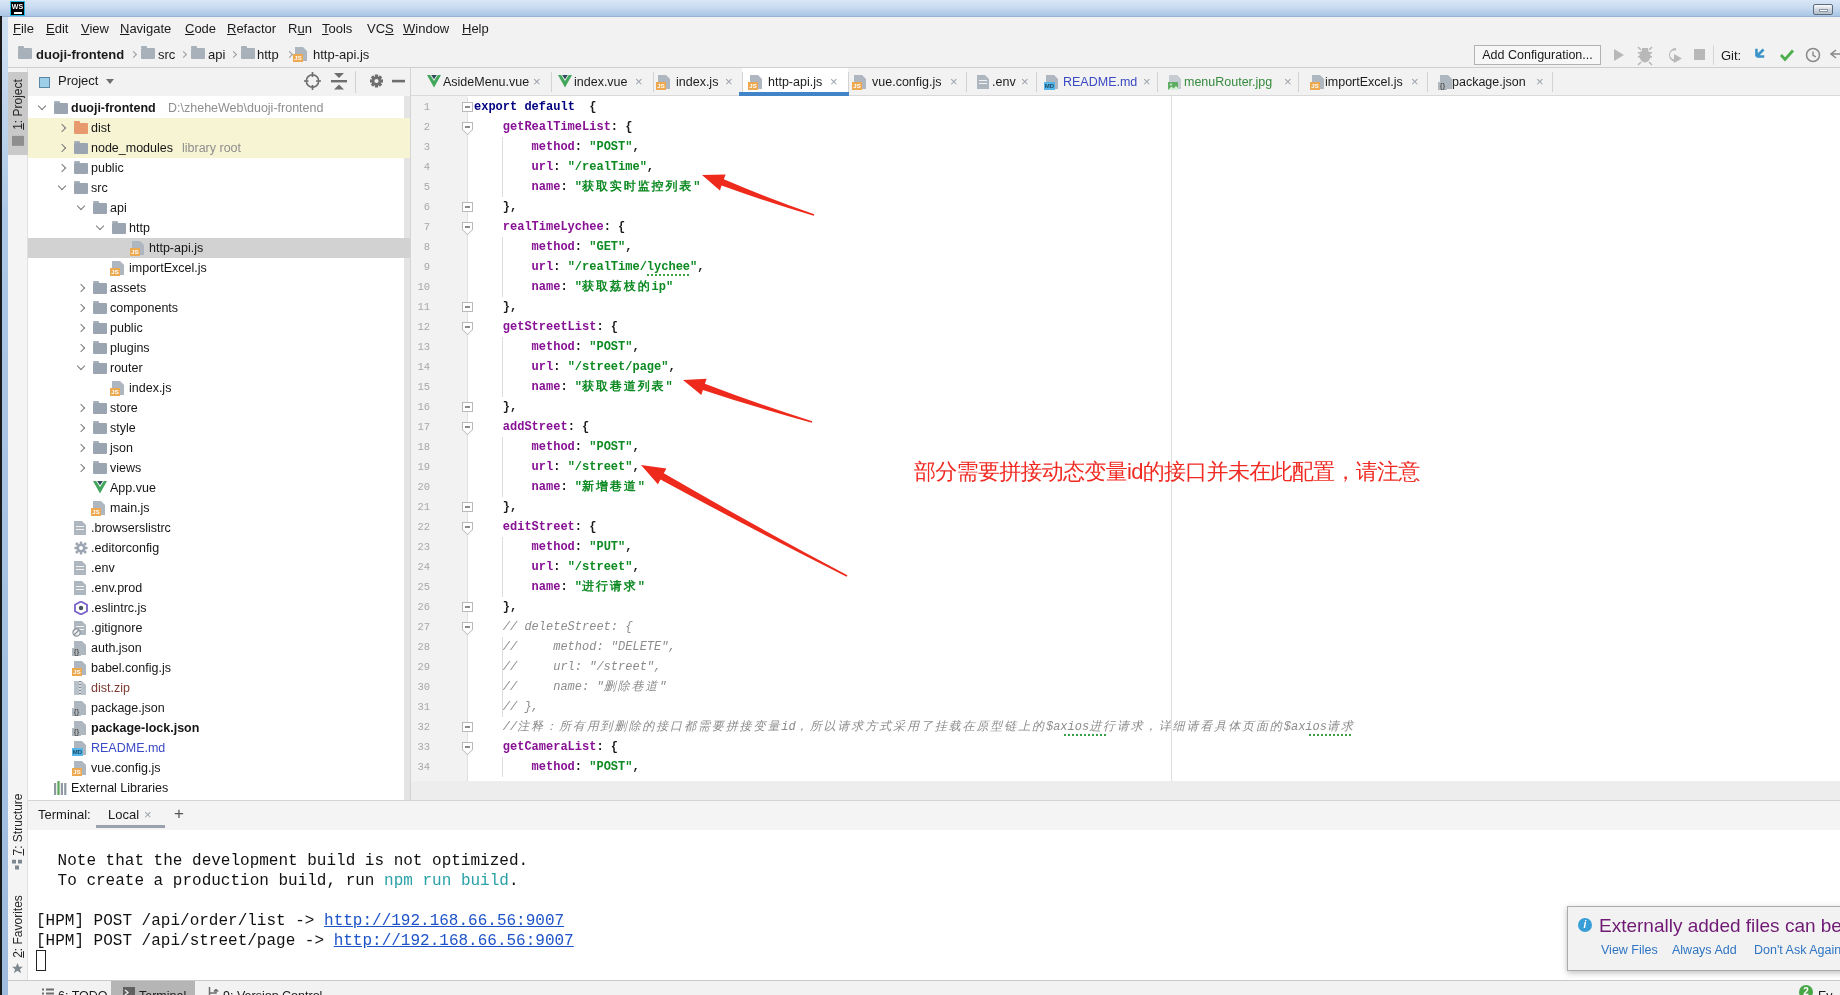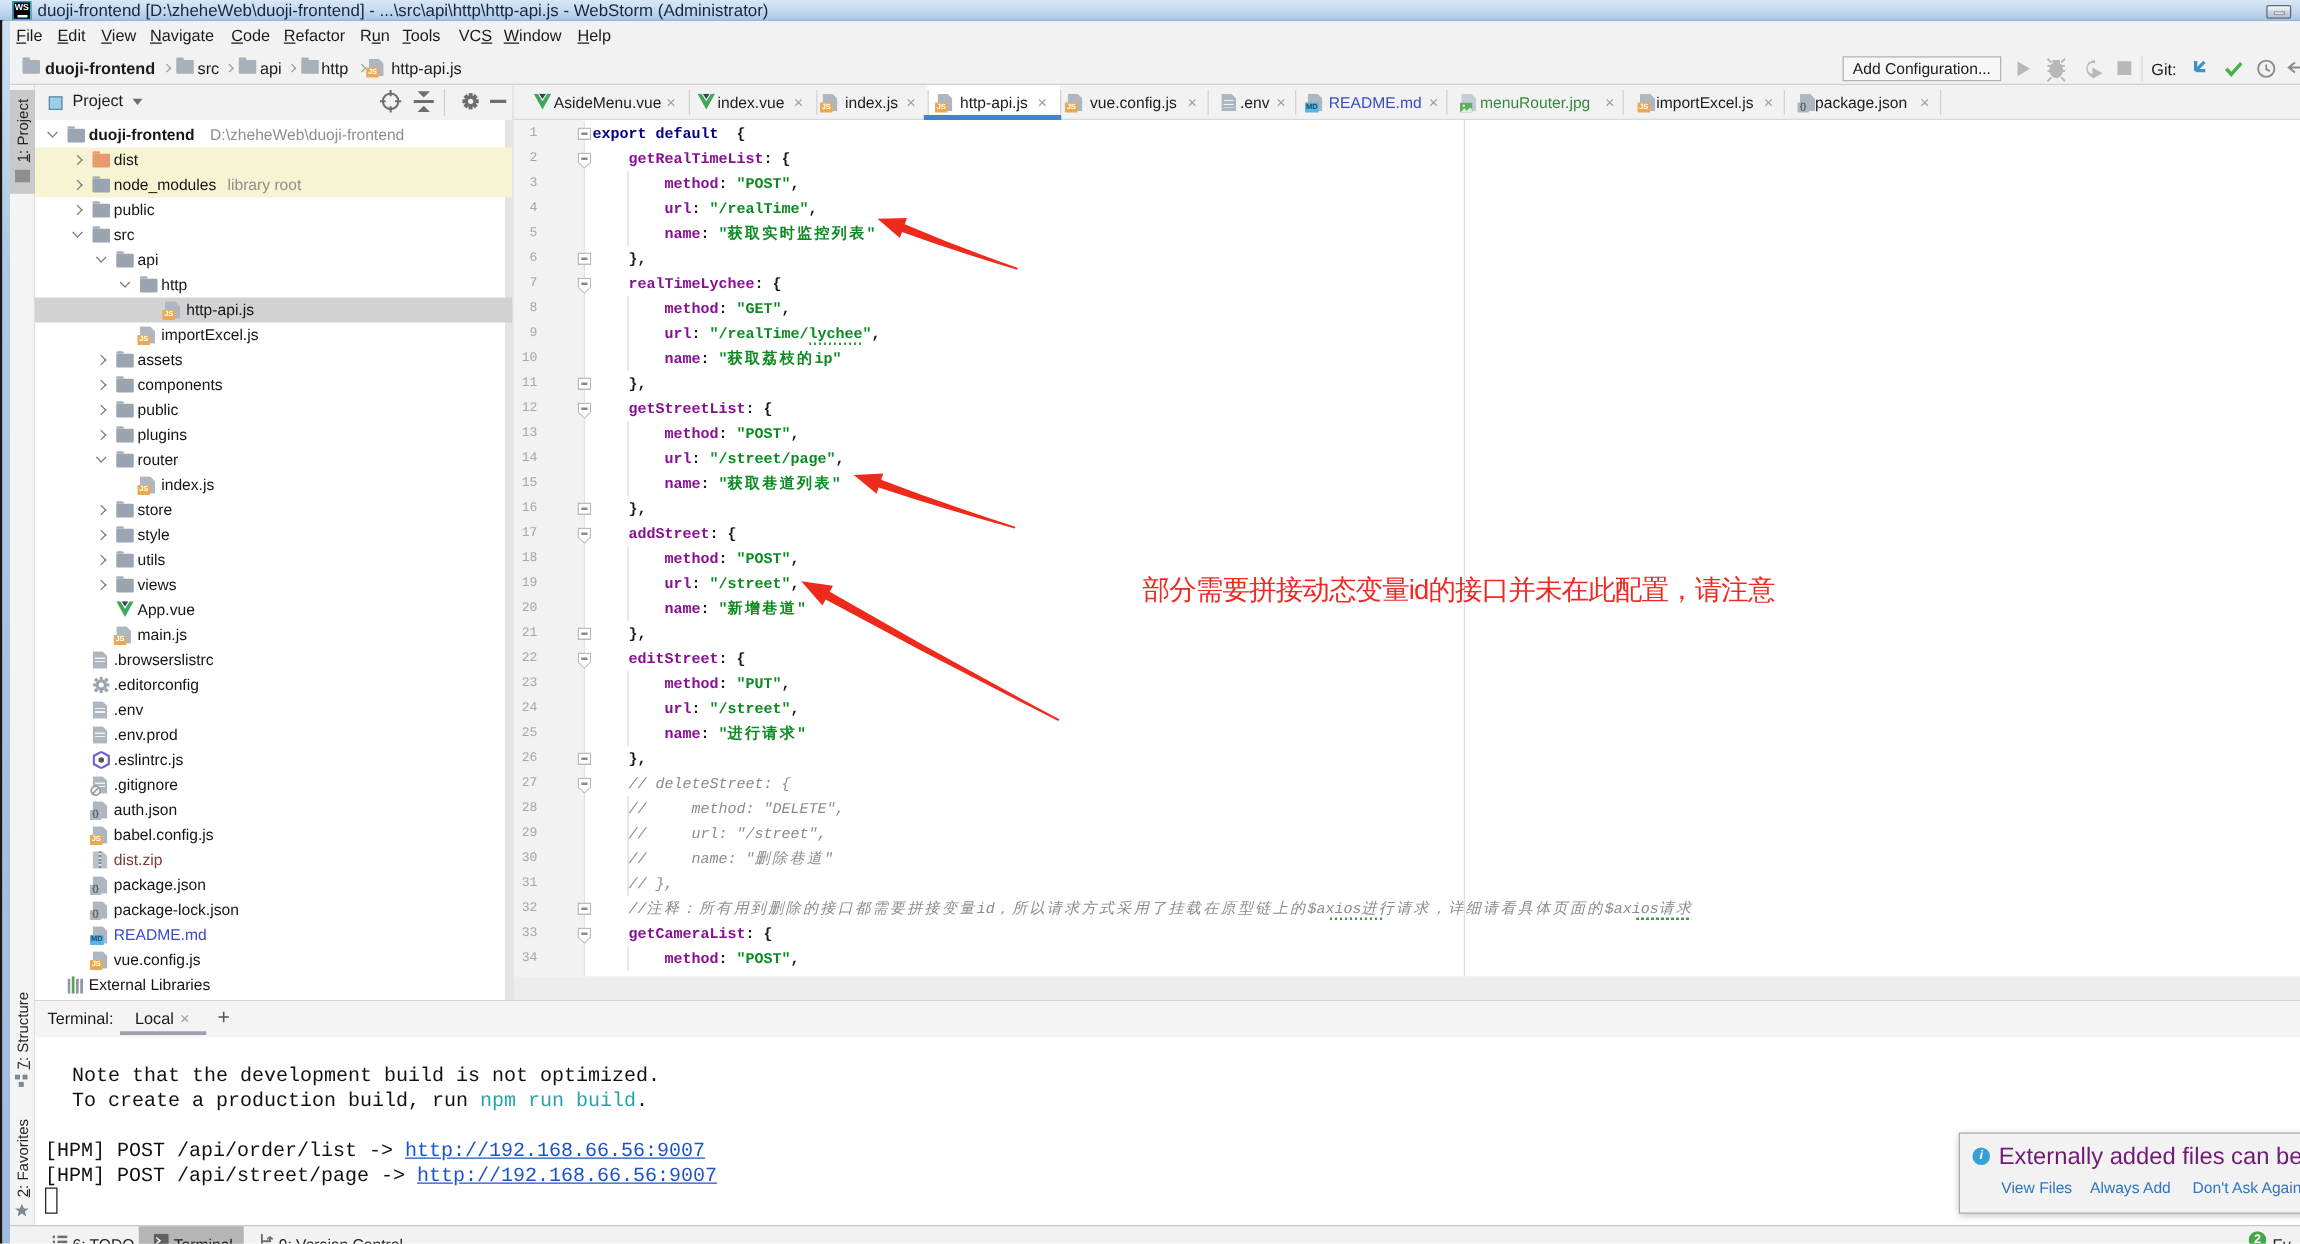--- a/index.html
+++ b/index.html
@@ -36,21 +36,20 @@
 .lbl{position:absolute;top:0}
 .gray{color:#8e8e8e}
 .doc{position:absolute;width:12px;height:14px;background:#aeb6bf;clip-path:polygon(0 0,8px 0,12px 4px,12px 14px,0 14px)}
 .doc.lines:after{content:"";position:absolute;left:2px;top:5px;width:8px;height:6px;background:repeating-linear-gradient(#f2f2f2 0 1px,transparent 1px 3px)}
 .jsb{position:absolute;width:10px;height:8px;background:#ecA94f;color:#fff;font-size:6px;font-weight:bold;text-align:center;line-height:8px;font-family:"Liberation Sans"}
 .mdb{position:absolute;width:11px;height:8px;background:#56b6e8;color:#1a4a66;font-size:6px;font-weight:bold;text-align:center;line-height:8px}
 .jnb{position:absolute;width:9px;height:8px;background:#b0b8c0;color:#555;font-size:7px;font-weight:bold;text-align:center;line-height:8px}
 </style></head><body>
 <div class="titlebar">
     <div class="wsicon">WS<i></i></div>
-    <div class="titletxt">duoji-frontend [D:\zheheWeb\duoji-frontend] - ...\src\api\http\http-api.js - WebStorm (Administrator)</div>
     <div class="minbtn">
       <i></i>
     </div>
   </div>
 <div class="menubar">
     <span style="left:5px"><u>F</u>ile</span>
     <span style="left:38px"><u>E</u>dit</span>
     <span style="left:73px"><u>V</u>iew</span>
     <span style="left:112px"><u>N</u>avigate</span>
     <span style="left:177px"><u>C</u>ode</span>
@@ -219,21 +218,21 @@
       <span class="lbl" style="left:82px;">store</span>
     </div>
 <div class="row" style="top:322px">
       <span class="tchev r" style="left:50px"></span>
       <span class="fold" style="left:65px;top:5px;background:#9aa5b1"></span>
       <span class="lbl" style="left:82px;">style</span>
     </div>
 <div class="row" style="top:342px">
       <span class="tchev r" style="left:50px"></span>
       <span class="fold" style="left:65px;top:5px;background:#9aa5b1"></span>
-      <span class="lbl" style="left:82px;">utils</span>
+      <span class="lbl" style="left:82px;">json</span>
     </div>
 <div class="row" style="top:362px">
       <span class="tchev r" style="left:50px"></span>
       <span class="fold" style="left:65px;top:5px;background:#9aa5b1"></span>
       <span class="lbl" style="left:82px;">views</span>
     </div>
 <div class="row" style="top:382px">
       <svg style="position:absolute;left:65px;top:3px" width="14" height="13" viewBox="0 0 14 13">
         <path d="M0 0 h3.2 L7 6 10.8 0 H14 L7 12.5 Z" fill="#42a65c"></path>
         <path d="M4.2 0 L7 4.2 9.8 0 Z" fill="#2e4a5a"></path>
@@ -305,21 +304,21 @@
       <span class="lbl" style="left:63px;color:#7c3a32">dist.zip</span>
     </div>
 <div class="row" style="top:602px">
       <span class="doc" style="left:46px;top:3px"></span>
       <span class="jnb" style="left:44px;top:10px">{}</span>
       <span class="lbl" style="left:63px;">package.json</span>
     </div>
 <div class="row" style="top:622px">
       <span class="doc" style="left:46px;top:3px"></span>
       <span class="jnb" style="left:44px;top:10px">{}</span>
-      <span class="lbl" style="left:63px;">package-lock.json</span>
+      <span class="lbl" style="left:63px;font-weight:bold;">package-lock.json</span>
     </div>
 <div class="row" style="top:642px">
       <span class="doc" style="left:46px;top:3px"></span>
       <span class="mdb" style="left:44px;top:10px">MD</span>
       <span class="lbl" style="left:63px;color:#3a49c4">README.md</span>
     </div>
 <div class="row" style="top:662px">
       <span class="doc" style="left:46px;top:3px"></span>
       <span class="jsb" style="left:44px;top:10px">JS</span>
       <span class="lbl" style="left:63px;">vue.config.js</span>

